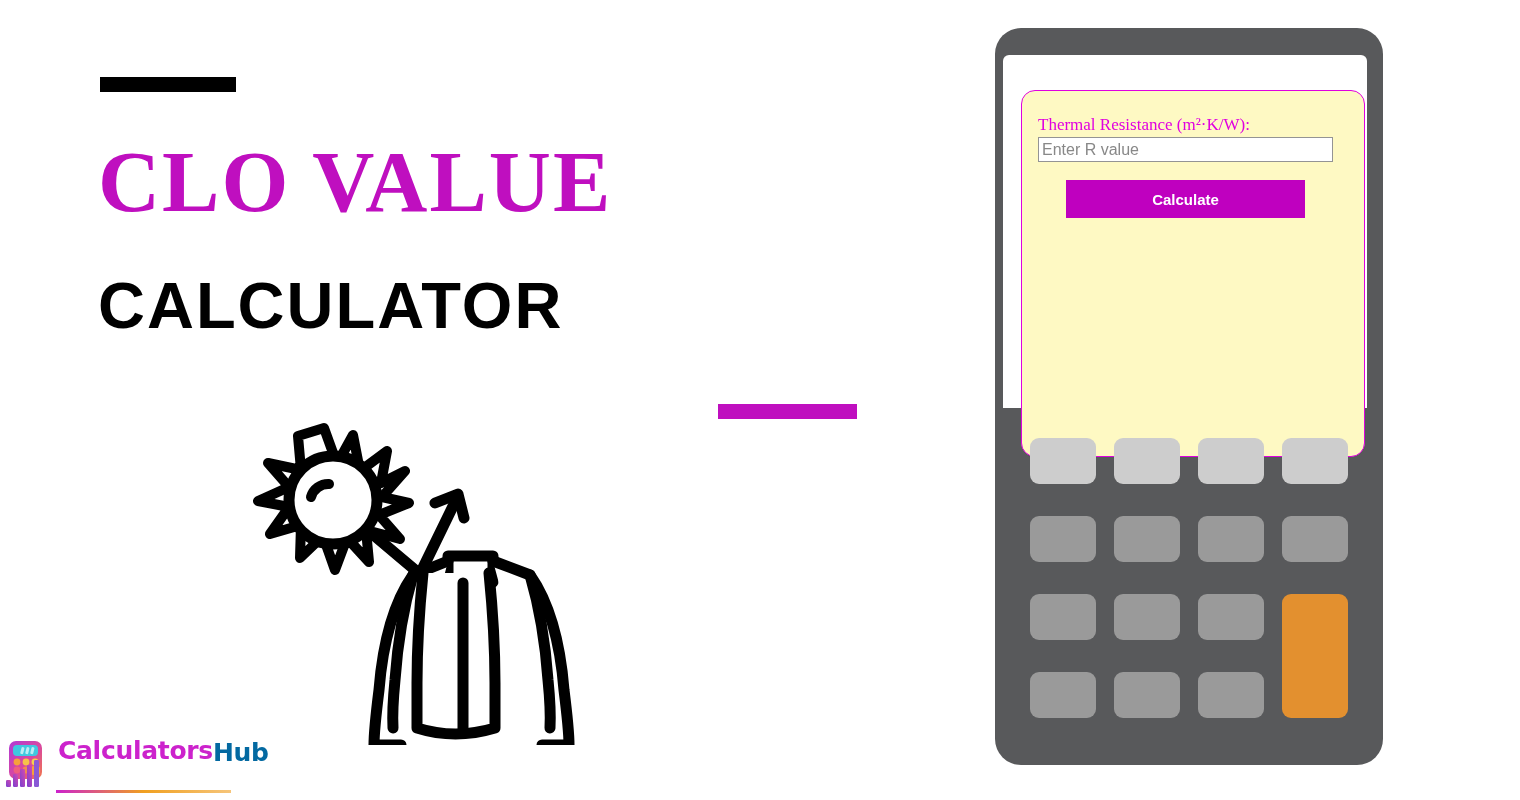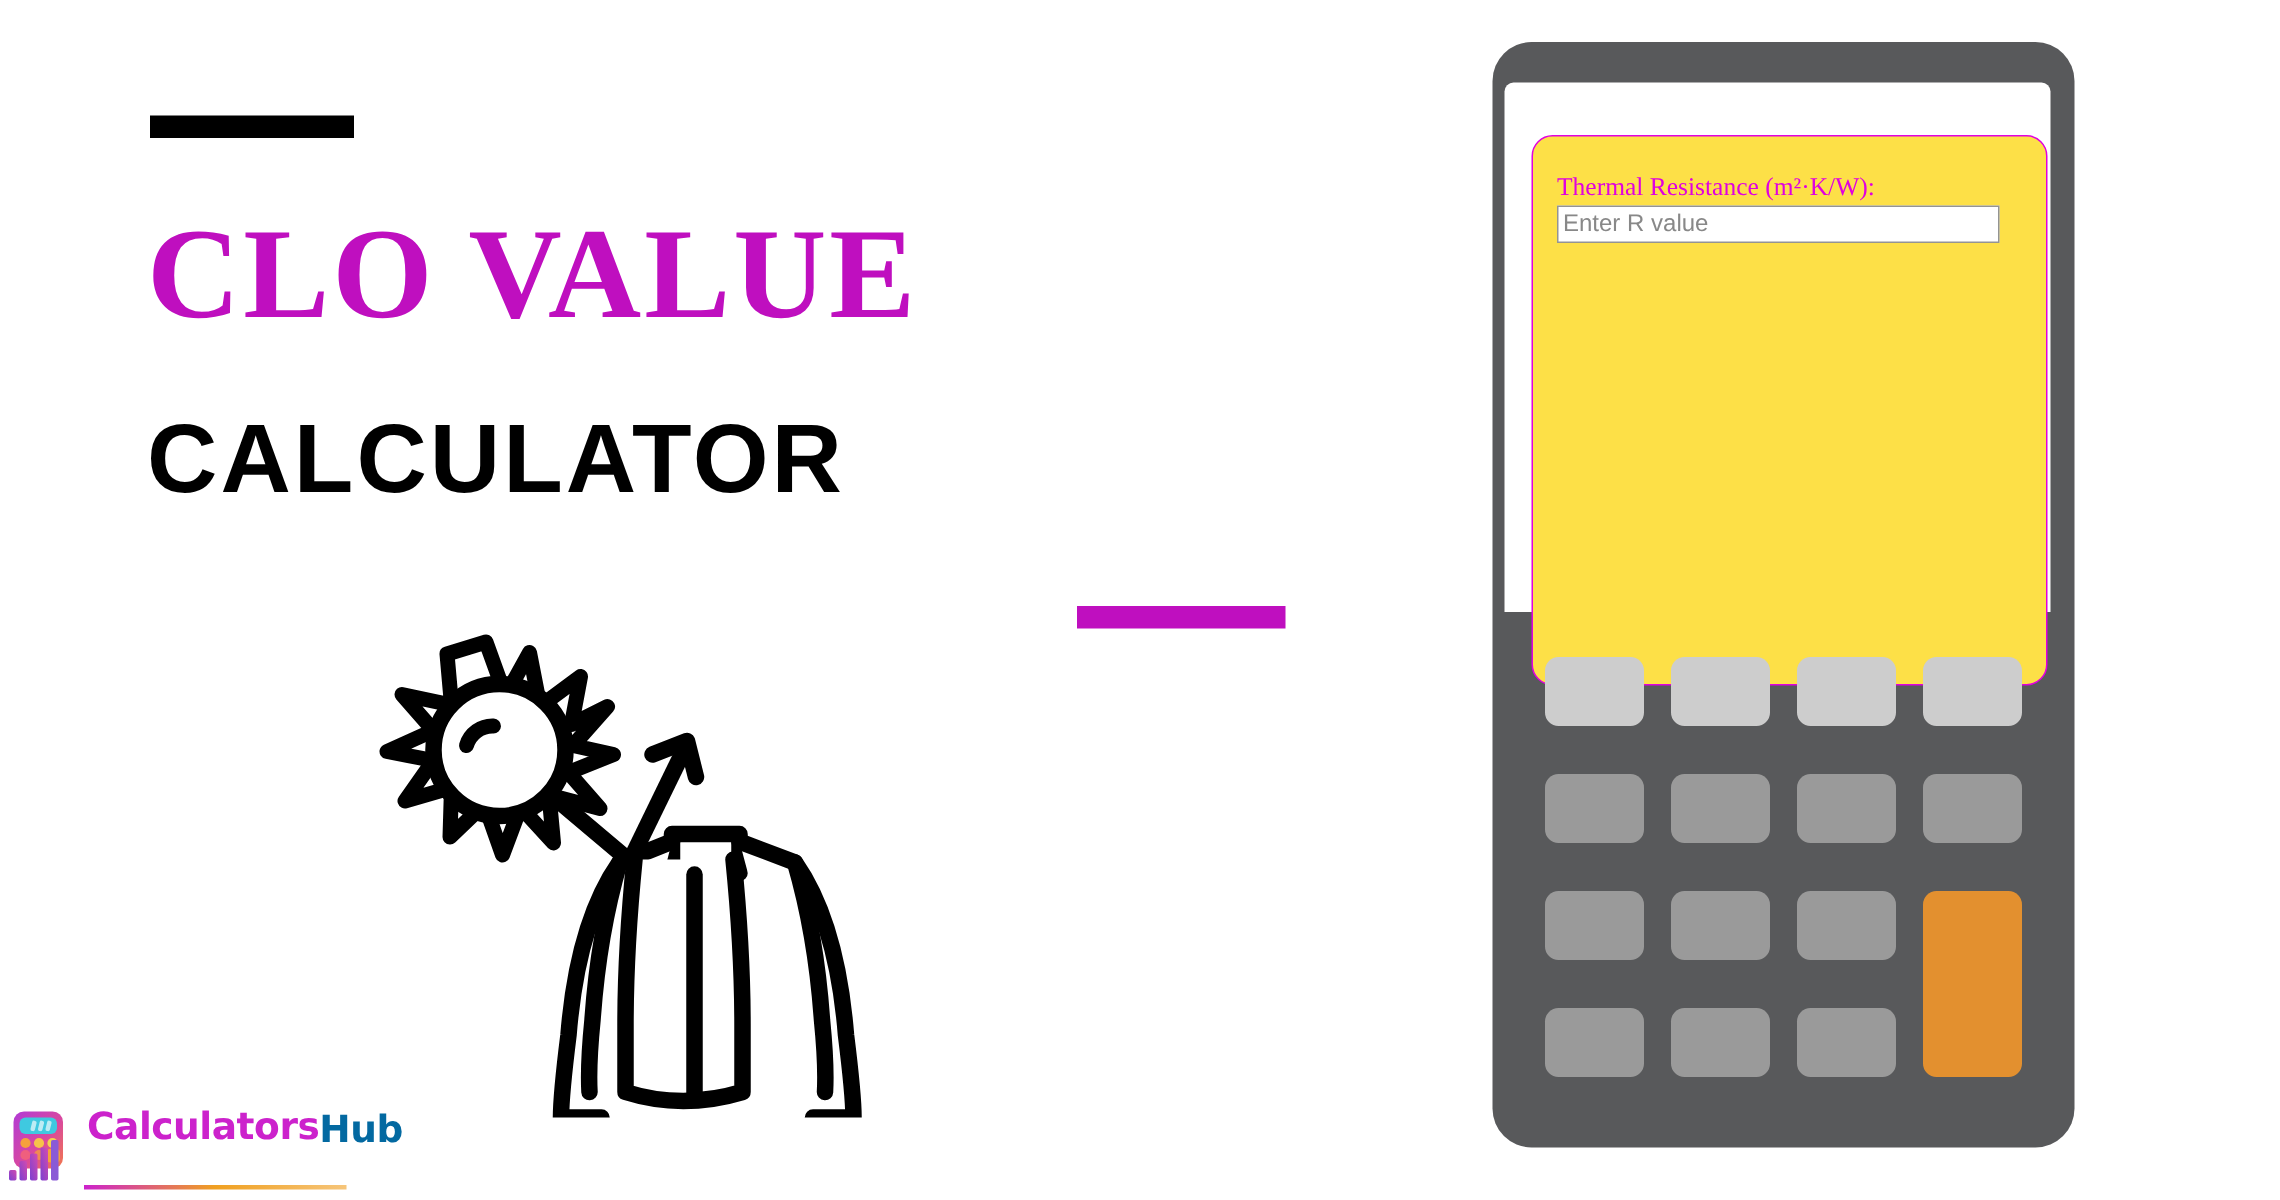--- a/index.html
+++ b/index.html
@@ -112,21 +112,21 @@
     background: #ffffff;
     border-radius: 6px 6px 0 0;
   }
   .calc-form {
     position: absolute;
     left: 18px; top: 35px;
     width: 344px; height: 367px;
     box-sizing: border-box;
     border: 1.5px solid #e000e0;
     border-radius: 14px;
-    background: #fde047;
+    background: #fef9c3;
     padding: 24px 31px 0 16px;
   }
   .field-label {
     font-family: "Liberation Serif", serif;
     font-size: 17px;
     color: #e000e0;
     display: block;
     margin-bottom: 2px;
     white-space: nowrap;
   }
@@ -269,20 +269,21 @@
 
 <div class="calculator">
 
   <div class="calc-display">
     <div class="calc-form">
 
       <label class="field-label">Thermal Resistance (m²·K/W):</label>
       <input class="text-input" type="text" placeholder="Enter R value" style="">
 
       <div class="btn-wrap">
+        <button class="calc-btn">Calculate</button>
       </div>
 
 
     </div>
   </div>
 
   <div class="keypad">
     <button class="key light"></button>
     <button class="key light"></button>
     <button class="key light"></button>

